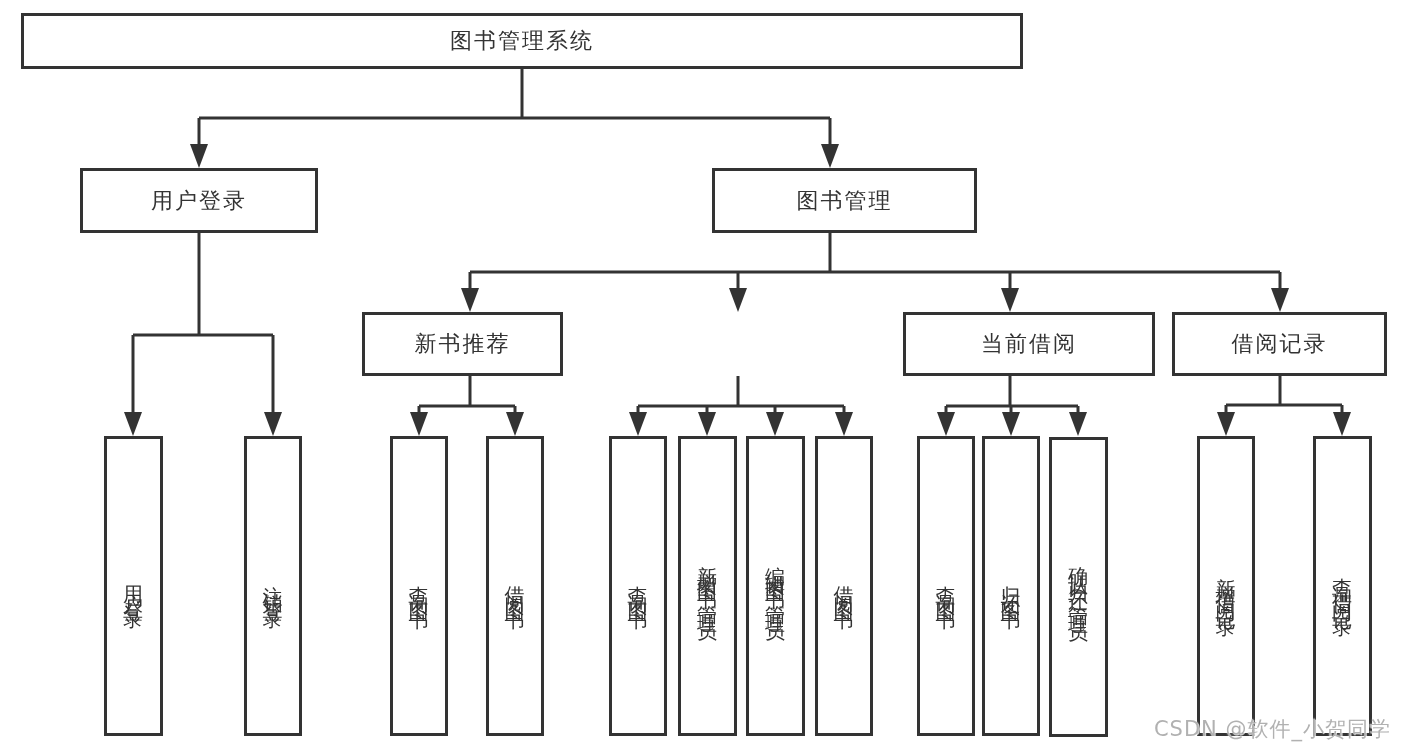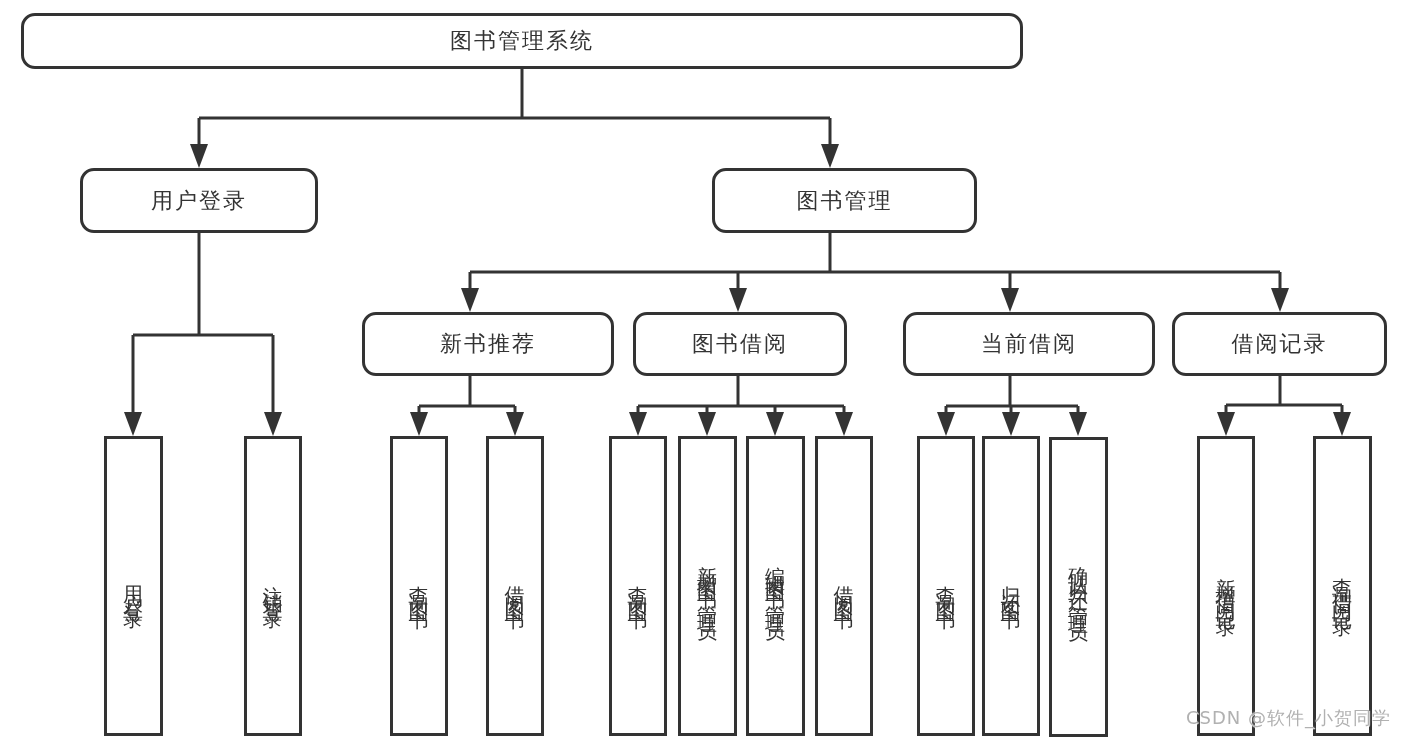--- a/index.html
+++ b/index.html
@@ -19,33 +19,33 @@
   .connector-layer{position:absolute;left:0;top:0;width:1405px;height:747px;}
   .connector-layer path.line{stroke:var(--line);stroke-width:3;fill:none;}
   .connector-layer path.arrow{fill:var(--line);stroke:none;}
   .box{
     position:absolute;box-sizing:border-box;
     border:3px solid var(--line);
     background:#fff;
     display:flex;align-items:center;justify-content:center;
     color:var(--text);
   }
-  .h{font-size:22px;letter-spacing:2px;white-space:nowrap;border-radius:14px;}
+  .h{font-size:22px;letter-spacing:2px;white-space:nowrap;}
   .root-box{font-size:22px;}
   .v .vtext{
     writing-mode:vertical-rl;
     text-orientation:mixed;
     font-size:20px;
     letter-spacing:8px;
     line-height:1;
   }
   .watermark{
     position:absolute;
-    right:14px;bottom:17px;
-    font-size:18px;
+    right:14px;bottom:4px;
+    font-size:21px;
     color:var(--watermark);
     text-shadow:0 0 2px rgba(255,255,255,.9), 1px 1px 0 rgba(255,255,255,.7);
     letter-spacing:1px;
     white-space:nowrap;
   }
 </style>
 </head>
 <body>
 
 <div class="stage">
@@ -130,25 +130,22 @@
     <span>图书管理系统</span>
   </div>
 
   <div class="box h" style="left:80px;top:168px;width:238px;height:65px">
     <span>用户登录</span>
   </div>
   <div class="box h" style="left:712px;top:168px;width:265px;height:65px">
     <span>图书管理</span>
   </div>
 
-  <div class="box h" style="left:362px;top:312px;width:252px;height:64px">
+  <div class="box h" style="left:362px;top:312px;width:201px;height:64px">
     <span>新书推荐</span>
-  </div>
-  <div class="box h" style="left:633px;top:312px;width:214px;height:64px">
-    <span>图书借阅</span>
   </div>
   <div class="box h" style="left:903px;top:312px;width:252px;height:64px">
     <span>当前借阅</span>
   </div>
   <div class="box h" style="left:1172px;top:312px;width:215px;height:64px">
     <span>借阅记录</span>
   </div>
 
   <div class="box v" style="left:104px;top:436px;width:59px;height:300px">
     <span class="vtext">用户登录</span>

